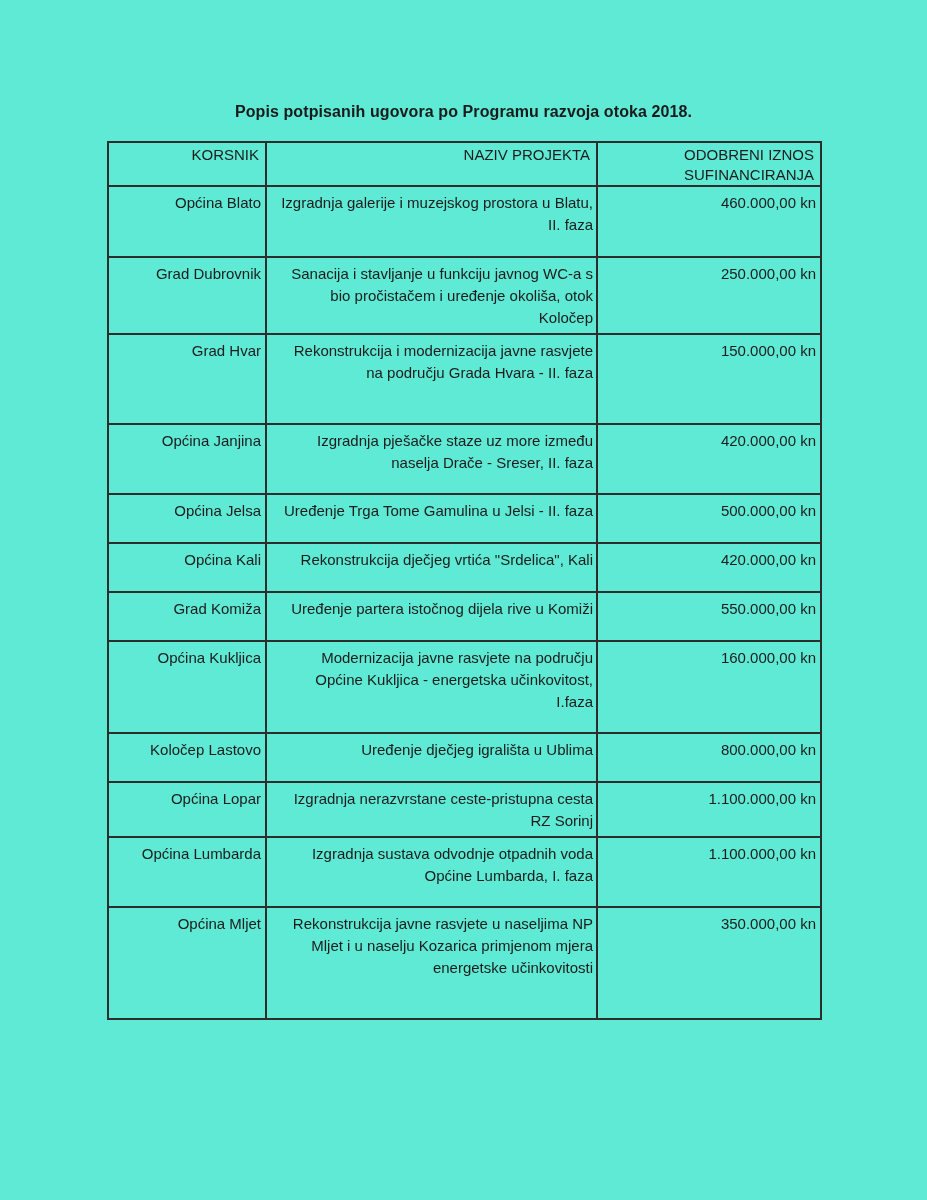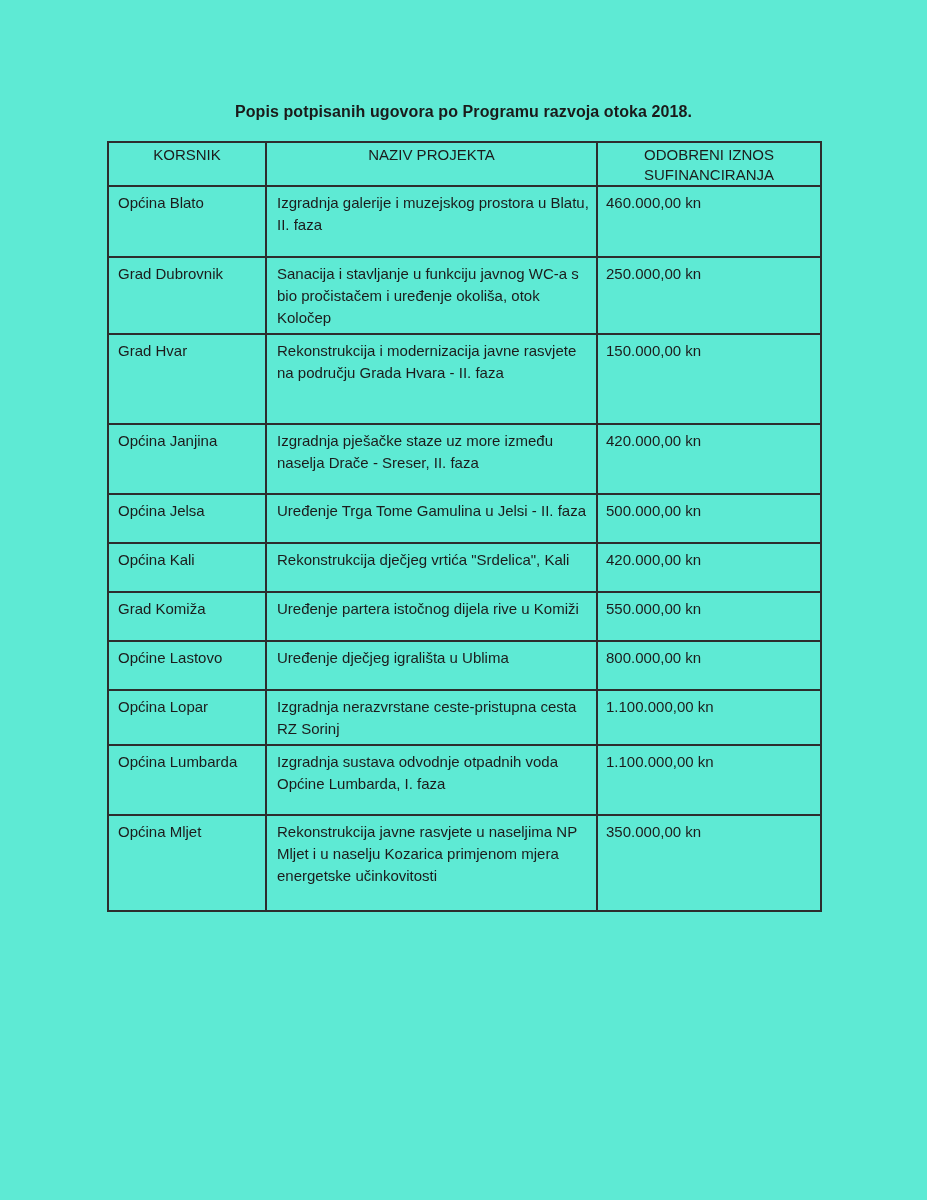--- a/index.html
+++ b/index.html
@@ -39,24 +39,25 @@
   }
   .contracts-table col.col-beneficiary { width: 158px; }
   .contracts-table col.col-project     { width: 331px; }
   .contracts-table col.col-amount      { width: 224px; }
   .contracts-table th,
   .contracts-table td {
     border: 2px solid #2d2d2d;
     vertical-align: top;
     font-weight: normal;
     line-height: 22px;
+    text-align: right;
   }
   .contracts-table thead tr { height: 40px; }
   .contracts-table th {
-    text-align: center;
+    text-align: right;
     padding: 2px 6px 0 6px;
     line-height: 20px;
   }
   .contracts-table td.c-beneficiary {
     padding: 5px 4px 4px 9px;
   }
   .contracts-table td.c-project {
     padding: 5px 3px 4px 10px;
     border-radius: 30px;
   }
@@ -113,36 +114,41 @@
       <tr style="height:47px">
         <td class="c-beneficiary">Općina Kali</td>
         <td class="c-project">Rekonstrukcija dječjeg vrtića "Srdelica", Kali</td>
         <td class="c-amount">420.000,00 kn</td>
       </tr>
       <tr style="height:34px">
         <td class="c-beneficiary">Grad Komiža</td>
         <td class="c-project">Uređenje partera istočnog dijela rive u Komiži</td>
         <td class="c-amount">550.000,00 kn</td>
       </tr>
+      <tr style="height:92px">
+        <td class="c-beneficiary">Općina Kukljica</td>
+        <td class="c-project">Modernizacija javne rasvjete na području Općine Kukljica -  energetska učinkovitost, I.faza</td>
+        <td class="c-amount">160.000,00 kn</td>
+      </tr>
       <tr style="height:47px">
-        <td class="c-beneficiary">Općine Lastovo</td>
+        <td class="c-beneficiary">Koločep Lastovo</td>
         <td class="c-project">Uređenje dječjeg igrališta u Ublima</td>
         <td class="c-amount">800.000,00 kn</td>
       </tr>
       <tr style="height:46px">
         <td class="c-beneficiary">Općina Lopar</td>
         <td class="c-project">Izgradnja nerazvrstane ceste-pristupna cesta RZ Sorinj</td>
         <td class="c-amount">1.100.000,00 kn</td>
       </tr>
       <tr style="height:70px">
         <td class="c-beneficiary">Općina Lumbarda</td>
         <td class="c-project">Izgradnja sustava odvodnje otpadnih voda Općine Lumbarda, I. faza</td>
         <td class="c-amount">1.100.000,00 kn</td>
       </tr>
-      <tr style="height:96px">
+      <tr style="height:112px">
         <td class="c-beneficiary">Općina Mljet</td>
         <td class="c-project">Rekonstrukcija javne rasvjete u naseljima NP Mljet i u naselju Kozarica primjenom mjera energetske učinkovitosti</td>
         <td class="c-amount">350.000,00 kn</td>
       </tr>
     </tbody>
   </table>
 
 </div>
 
 </body></html>

